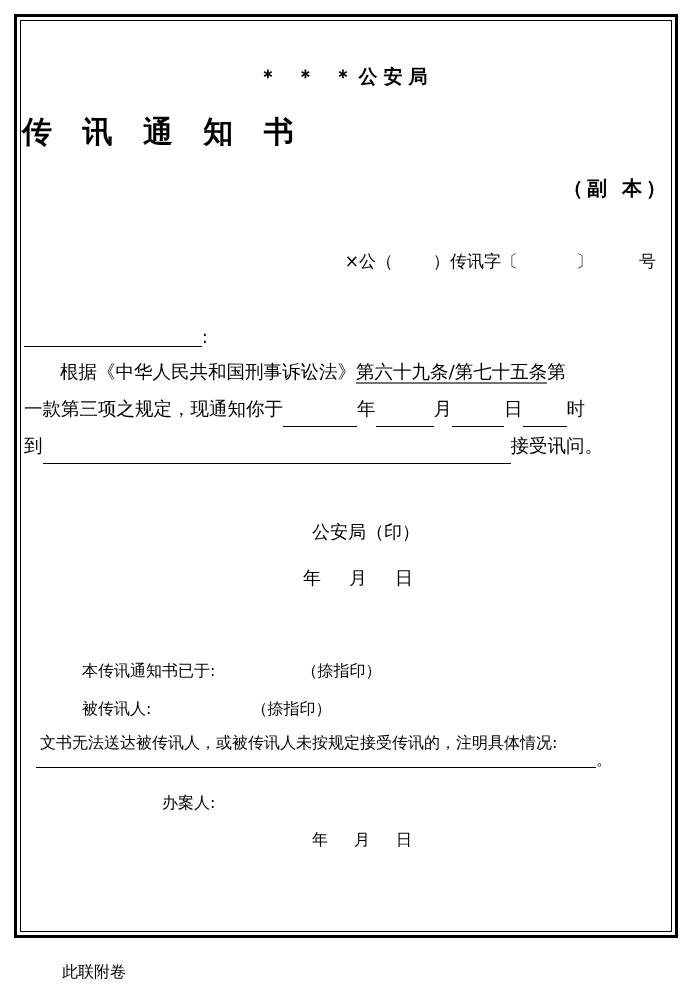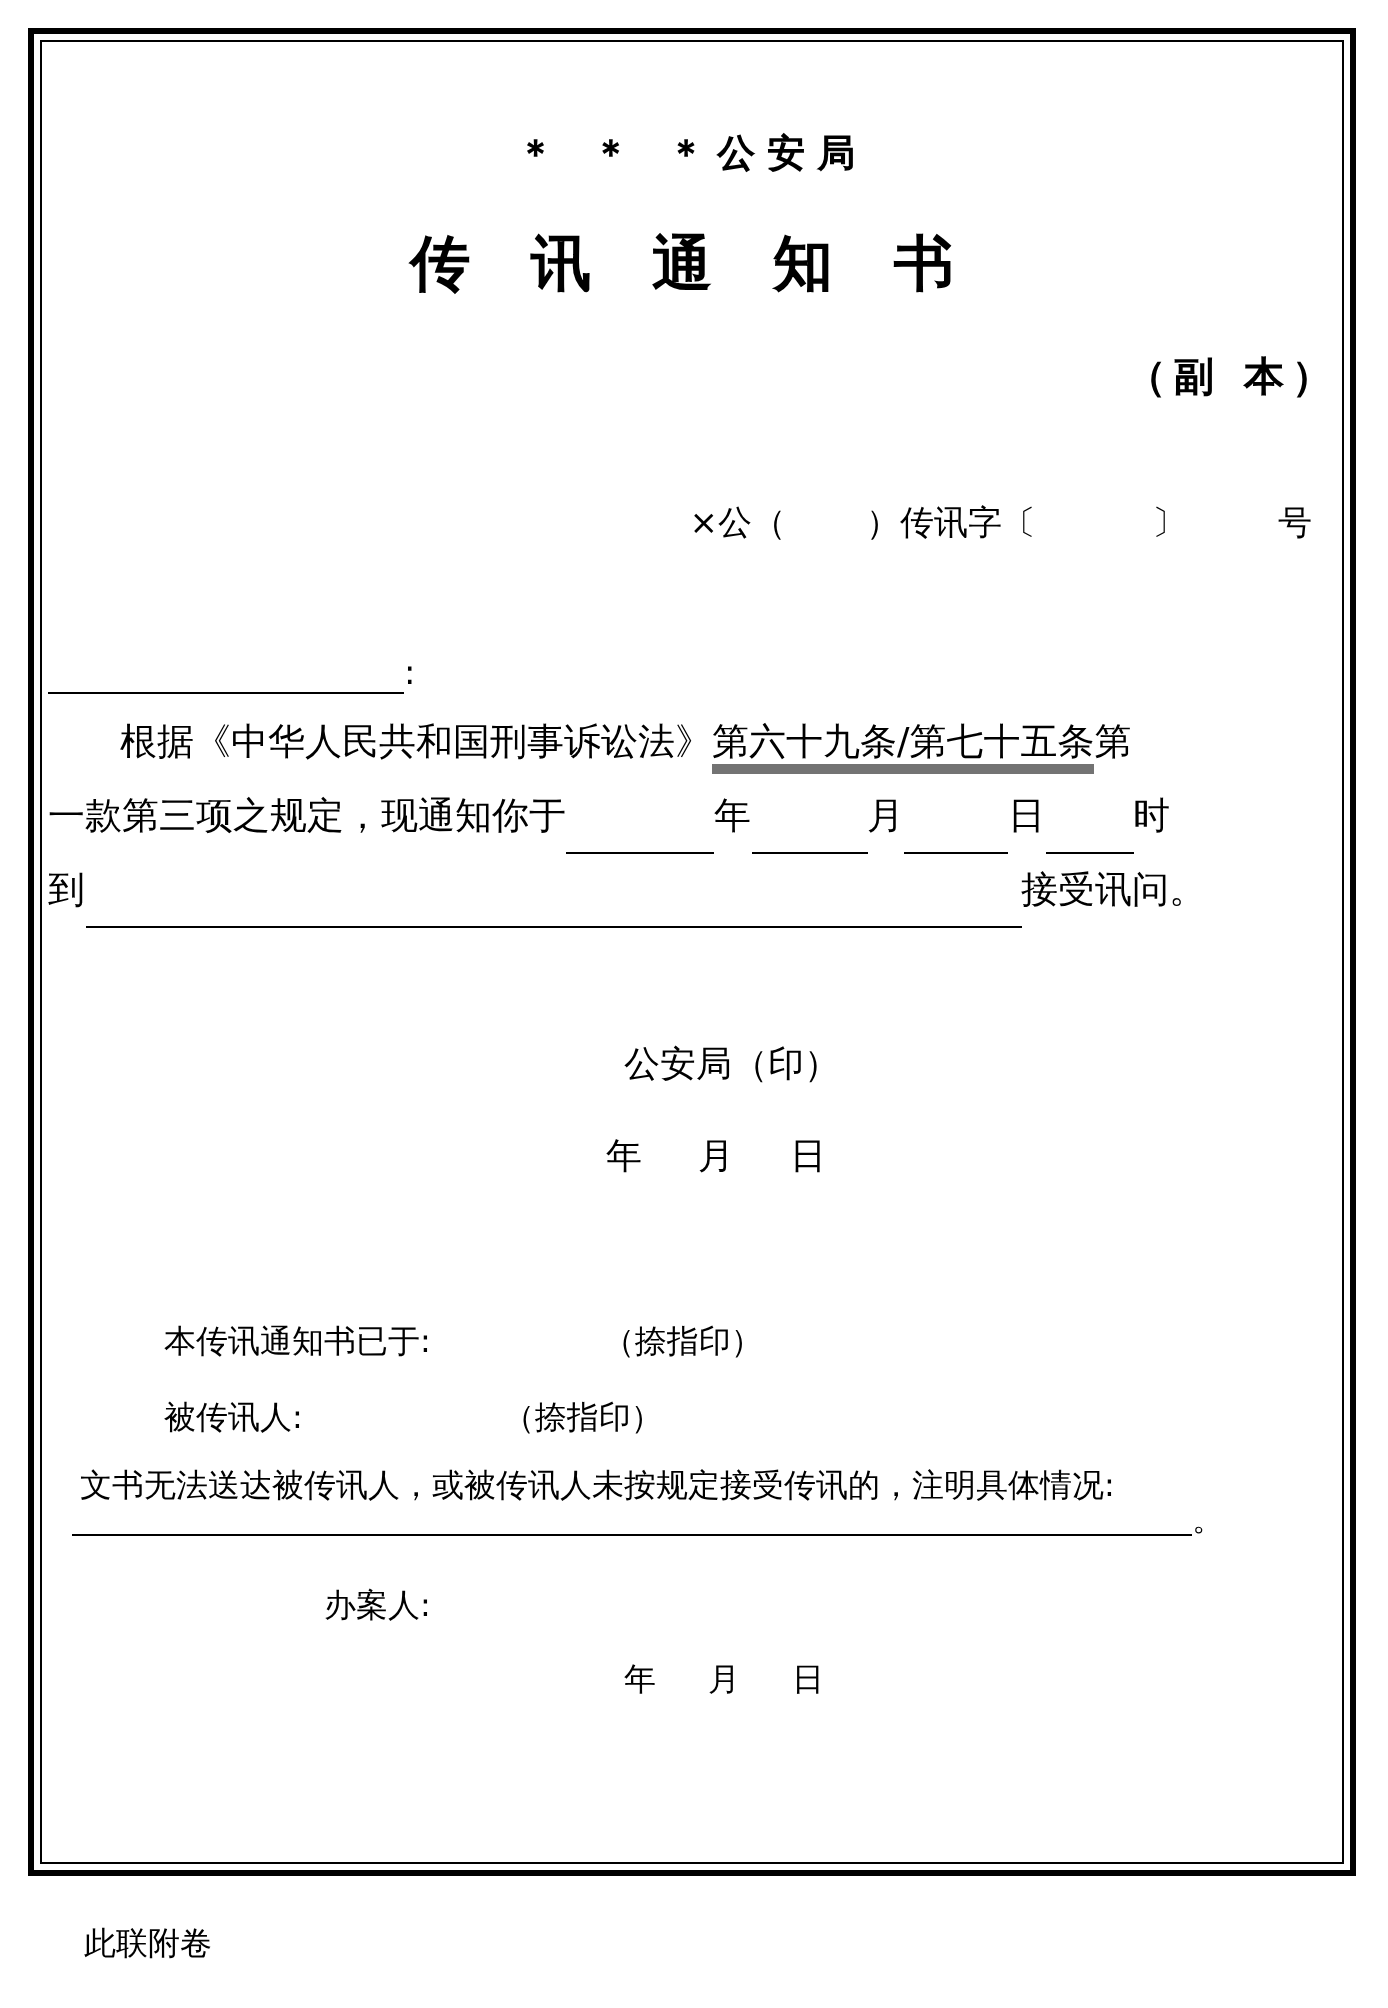--- a/index.html
+++ b/index.html
@@ -52,21 +52,20 @@
 
   .org-line {
     text-align: center;
     font-size: 19px;
     letter-spacing: 6px;
     font-weight: bold;
     margin-top: 42px;
     font-family: "DejaVu Sans", "Liberation Sans", sans-serif;
   }
   .doc-title {
-    text-align: center;
     font-size: 30px;
     letter-spacing: 10px;
     font-weight: bold;
     margin-top: 22px;
     font-family: "DejaVu Sans", "Liberation Sans", sans-serif;
   }
   .doc-subtitle {
     text-align: right;
     font-size: 20px;
     letter-spacing: 4px;
@@ -168,21 +167,21 @@
     margin-top: 16px;
     font-size: 16px;
     font-family: "DejaVu Sans", "Liberation Sans", sans-serif;
     padding-left: 290px;
     letter-spacing: 2px;
   }
   .handler-date .d-gap { display: inline-block; width: 24px; }
 
   .footer-note {
     position: absolute;
-    left: 42px;
+    left: 62px;
     top: 962px;
     font-size: 16px;
     font-family: "DejaVu Sans", "Liberation Sans", sans-serif;
   }
 </style>
 </head>
 <body>
 
 <div class="page">
 
@@ -199,21 +198,21 @@
 
     <div class="doc-number">
       <span>×公（</span><span class="gap-sm"></span><span>）传讯字〔</span><span class="gap-md"></span><span>〕</span><span class="gap-lg"></span><span>号</span>
     </div>
 
     <div class="addressee">
       <span class="u-line" style="width:178px;"></span><span>:</span>
     </div>
 
     <div class="body-text">
-      <span class="indent"></span><span>根据《中华人民共和国刑事诉讼法》</span><span style="border-bottom:5px solid #737373;">第六十九条/第七十五条</span><span>第</span><br>
+      <span class="indent"></span><span>根据《中华人民共和国刑事诉讼法》</span><span style="border-bottom:2px solid #737373;">第六十九条/第七十五条</span><span>第</span><br>
       <span>一款第三项之规定，现通知你于</span><span class="u-line" style="width:74px;"></span><span>年</span><span class="u-line" style="width:58px;"></span><span>月</span><span class="u-line" style="width:52px;"></span><span>日</span><span class="u-line" style="width:44px;"></span><span>时</span><br>
       <span>到</span><span class="u-line" style="width:468px;"></span><span>接受讯问。</span>
     </div>
 
     <div class="seal-block">
       <div class="seal-line">公安局（印）</div>
       <div class="date-line">
         <span>年</span><span class="d-gap"></span><span>月</span><span class="d-gap"></span><span>日</span>
       </div>
     </div>

